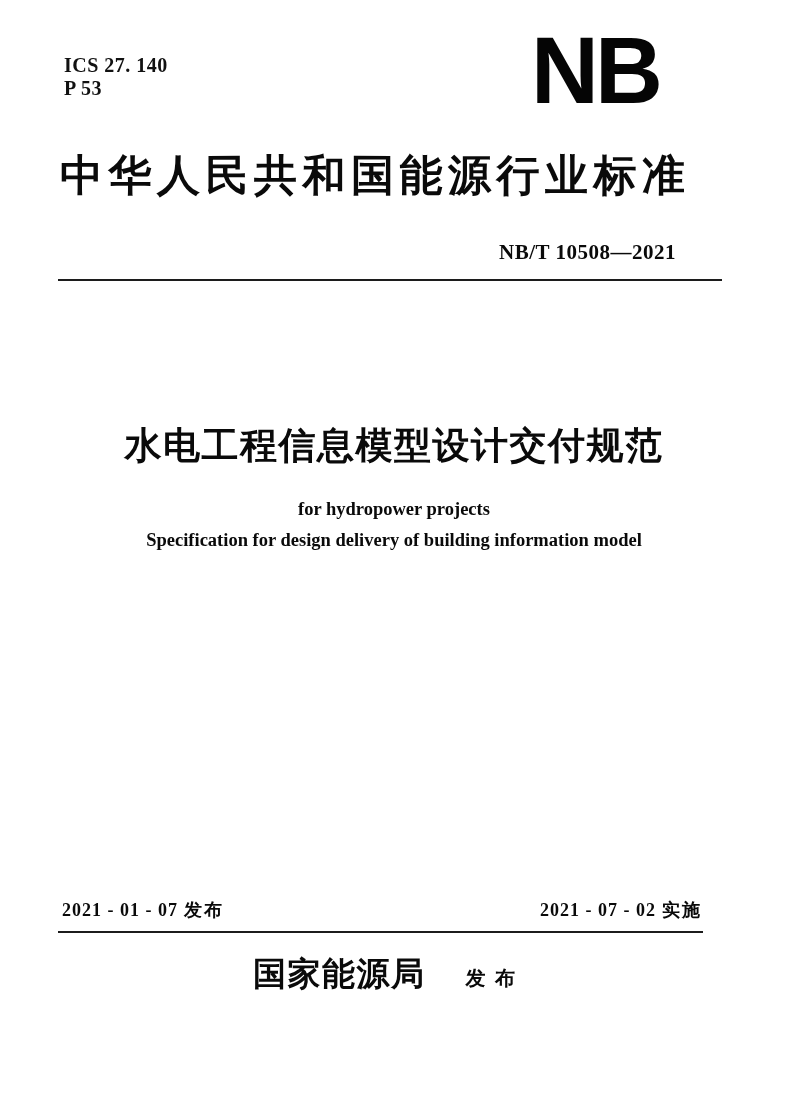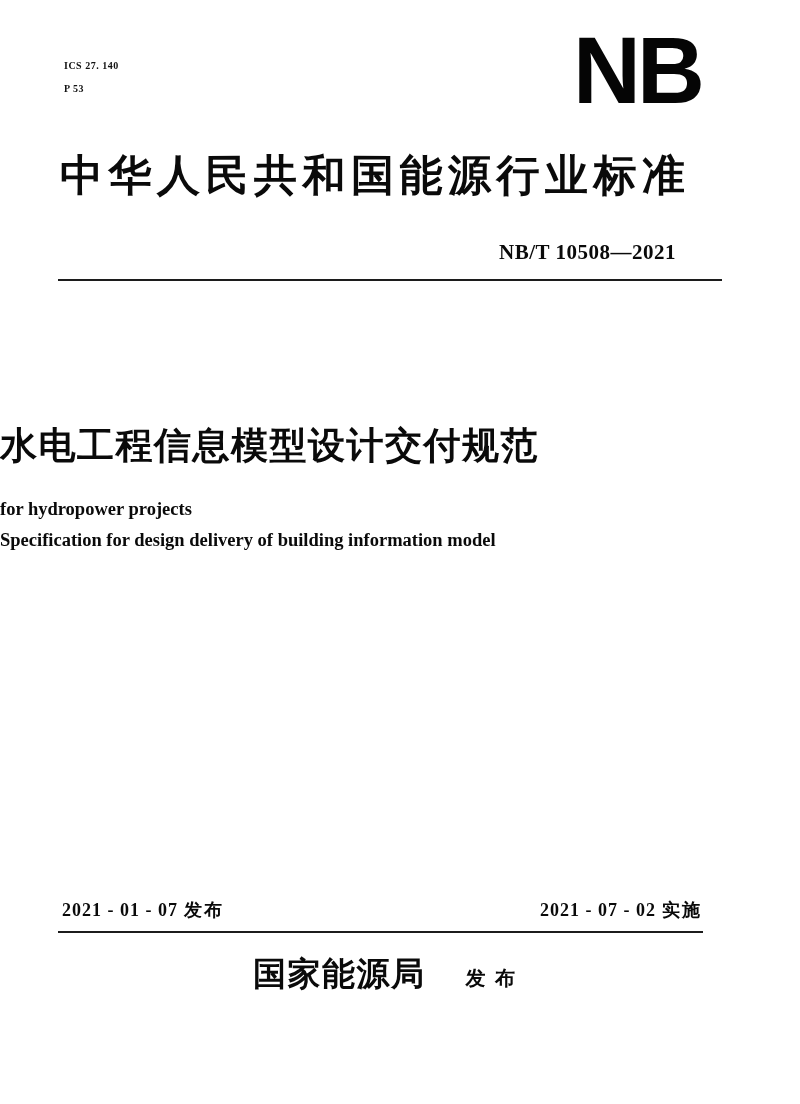--- a/index.html
+++ b/index.html
@@ -16,38 +16,37 @@
     color: #000000;
     font-family: "Liberation Serif", "DejaVu Serif", serif;
   }
   
   .ics-block {
     position: absolute;
     left: 64px;
     top: 54px;
     font-family: "Liberation Serif", "DejaVu Serif", serif;
     font-weight: bold;
-    font-size: 10px;
+    font-size: 20px;
     line-height: 23px;
     letter-spacing: 0.5px;
     color: #111111;
   }
   
   .nb-logo {
     position: absolute;
     left: 531px;
     top: 24px;
     font-family: "Liberation Sans", "DejaVu Sans", sans-serif;
     font-weight: 900;
     font-size: 94px;
     line-height: 94px;
     letter-spacing: -4px;
     color: #050505;
     transform: scaleY(1.0);
-    margin-left: 42px;
   }
   
   .std-name {
     position: absolute;
     left: 60px;
     top: 148px;
     width: 700px;
     font-family: "Liberation Serif", "DejaVu Serif", serif;
     font-weight: bold;
     font-size: 43px;
@@ -78,23 +77,23 @@
     width: 664px;
   }
   .rule-bottom {
     left: 58px;
     top: 931px;
     width: 645px;
   }
   
   .centered {
     position: absolute;
-    left: 0;
+    left: 9px;
     width: 770px;
-    text-align: left;
+    text-align: center;
   }
   .title-zh {
     top: 421px;
     font-family: "Liberation Sans", "DejaVu Sans", sans-serif;
     font-weight: bold;
     font-size: 37px;
     letter-spacing: 1.5px;
     color: #0a0a0a;
   }
   .title-en {

